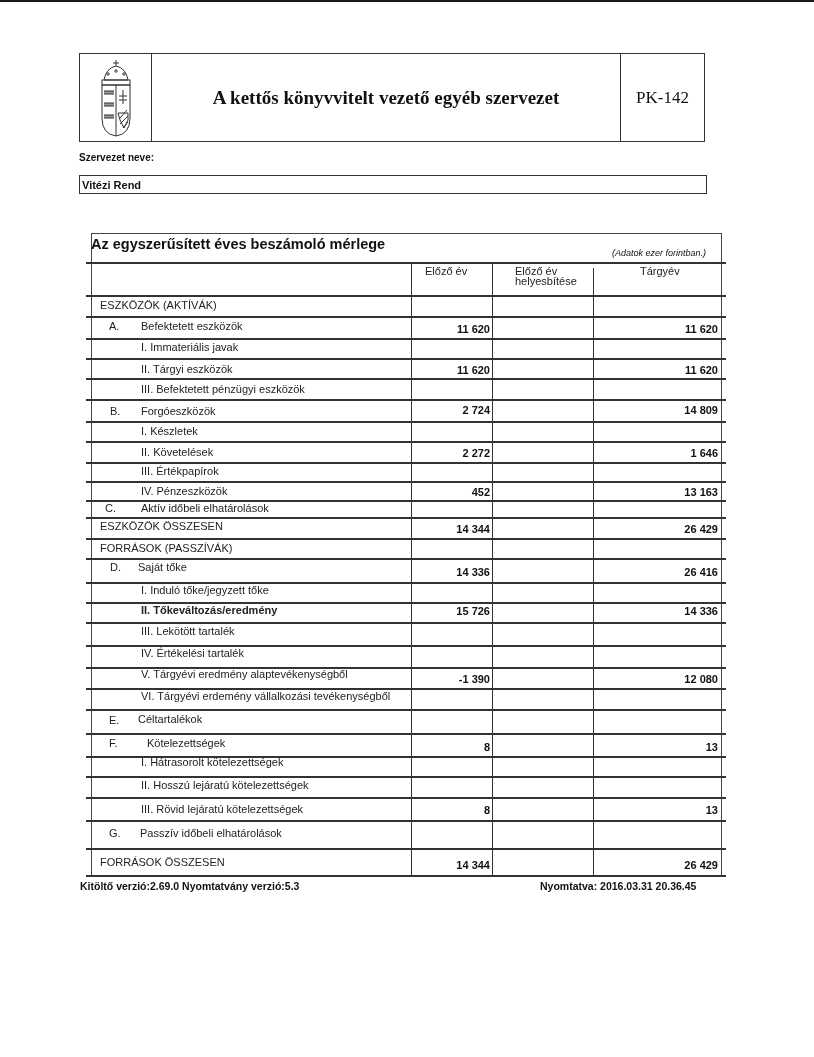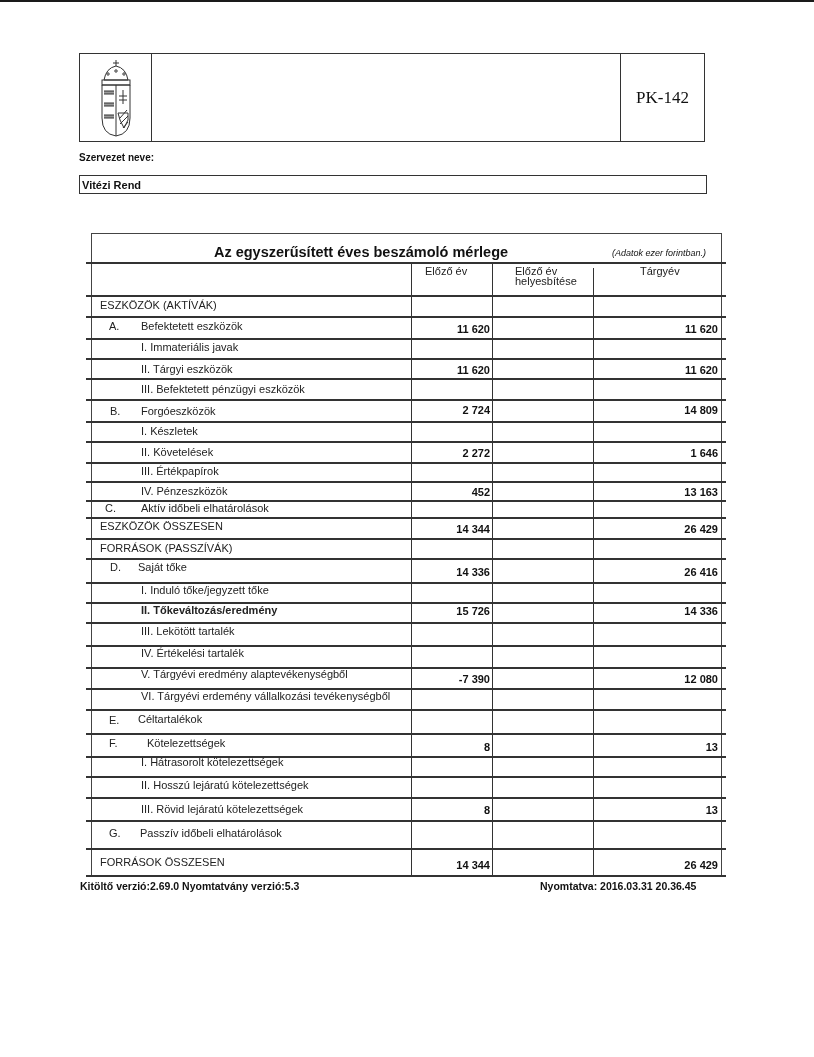--- a/index.html
+++ b/index.html
@@ -5,21 +5,21 @@
     html, body { margin: 0; padding: 0; background: #ffffff; }
     body { width: 814px; height: 1057px; position: relative; overflow: hidden; font-family: "Liberation Sans", sans-serif; color: #111; }
     .topline { position: absolute; left: 0; top: 0; width: 814px; height: 2px; background: #1a1a1a; }
     .header-box { position: absolute; left: 79px; top: 53px; width: 626px; height: 89px; border: 1.5px solid #333; box-sizing: border-box; display: flex; }
     .crest-cell { width: 71px; border-right: 1.5px solid #333; display: flex; align-items: center; justify-content: center; }
     .title-cell { flex: 1; display: flex; flex-direction: column; align-items: center; justify-content: center; font-family: "Liberation Serif", serif; font-weight: bold; font-size: 19px; line-height: 21px; text-align: center; }
     .code-cell { width: 83px; border-left: 1.5px solid #333; display: flex; align-items: center; justify-content: center; font-family: "Liberation Serif", serif; font-size: 17px; }
     .org-label { position: absolute; left: 79px; top: 152px; font-size: 10px; font-weight: bold; }
     .org-box { position: absolute; left: 79px; top: 175px; width: 628px; height: 19px; border: 1px solid #333; box-sizing: border-box; font-size: 11px; font-weight: bold; padding-left: 2px; line-height: 19px; }
     .table-frame { position: absolute; left: 91px; top: 233px; width: 631px; height: 643px; border-left: 1.5px solid #444; border-right: 1.5px solid #444; border-top: 1.5px solid #444; box-sizing: border-box; }
-    .table-title { position: absolute; left: 91px; top: 236px; width: 540px; text-align: center; font-size: 14.5px; font-weight: bold; margin-top: 8px; }
+    .table-title { position: absolute; left: 91px; top: 236px; width: 540px; text-align: left; font-size: 14.5px; font-weight: bold; }
     .table-unit { position: absolute; left: 612px; top: 248px; font-size: 9px; font-style: italic; }
     .hline { position: absolute; left: 86px; width: 640px; height: 1.5px; background: #333; }
     .vline { position: absolute; width: 1px; background: #333; }
     .col-head { position: absolute; font-size: 11px; line-height: 11px; color: #222; }
     .row-label { position: absolute; font-size: 11px; color: #222; white-space: nowrap; }
     .row-letter { position: absolute; font-size: 11px; color: #222; }
     .num { position: absolute; font-size: 11px; font-weight: bold; text-align: right; }
     .footer-left { position: absolute; left: 80px; top: 880px; font-size: 10.5px; font-weight: bold; }
     .footer-right { position: absolute; left: 540px; top: 880px; font-size: 10.5px; font-weight: bold; }
   </style>
@@ -44,20 +44,21 @@
         <path d="M9 33 L9 36 M11 33 L11 36 M13 33 L13 36 M15 33 L15 36 M17 33 L17 36"></path>
         <path d="M9 45 L9 48 M11 45 L11 48 M13 45 L13 48 M15 45 L15 48 M17 45 L17 48"></path>
         <path d="M9 57 L9 60 M11 57 L11 60 M13 57 L13 60 M15 57 L15 60 M17 57 L17 60"></path>
         <path d="M27 32 L27 46 M23 38 L31 38 M23 42 L31 42"></path>
         <path d="M22 55 L32 55 L32 62 L28 70 L24 62 Z"></path>
         <path d="M24 60 L31 52 M24 66 L32 58 M27 70 L32 64"></path>
       </g>
     </svg>
   </div>
   <div class="title-cell">
+    <div>A kettős könyvvitelt vezető egyéb szervezet</div>
   </div>
   <div class="code-cell">PK-142</div>
 </div>
 
 <div class="org-label">Szervezet neve:</div>
 <div class="org-box">Vitézi Rend</div>
 
 <div class="table-frame"></div>
 <div class="table-title">Az egyszerűsített éves beszámoló mérlege</div>
 <div class="table-unit">(Adatok ezer forintban.)</div>
@@ -151,21 +152,21 @@
 
 <div class="row-label" style="left:141px; top:604px;font-weight:bold;">II. Tőkeváltozás/eredmény</div>
 <div class="num" style="left:412px; width:78px; top:605px;">15 726</div>
 <div class="num" style="left:594px; width:124px; top:605px;">14 336</div>
 
 <div class="row-label" style="left:141px; top:625px;">III. Lekötött tartalék</div>
 
 <div class="row-label" style="left:141px; top:647px;">IV. Értékelési tartalék</div>
 
 <div class="row-label" style="left:141px; top:668px;">V. Tárgyévi eredmény alaptevékenységből</div>
-<div class="num" style="left:412px; width:78px; top:673px;">-7 390</div>
+<div class="num" style="left:412px; width:78px; top:673px;">-1 390</div>
 <div class="num" style="left:594px; width:124px; top:673px;">12 080</div>
 
 <div class="row-label" style="left:141px; top:690px;">VI. Tárgyévi erdemény vállalkozási tevékenységből</div>
 
 <div class="row-letter" style="left:109px; top:714px;">E.</div>
 <div class="row-label" style="left:138px; top:713px;">Céltartalékok</div>
 
 <div class="row-letter" style="left:109px; top:737px;">F.</div>
 <div class="row-label" style="left:147px; top:737px;">Kötelezettségek</div>
 <div class="num" style="left:412px; width:78px; top:741px;">8</div>

